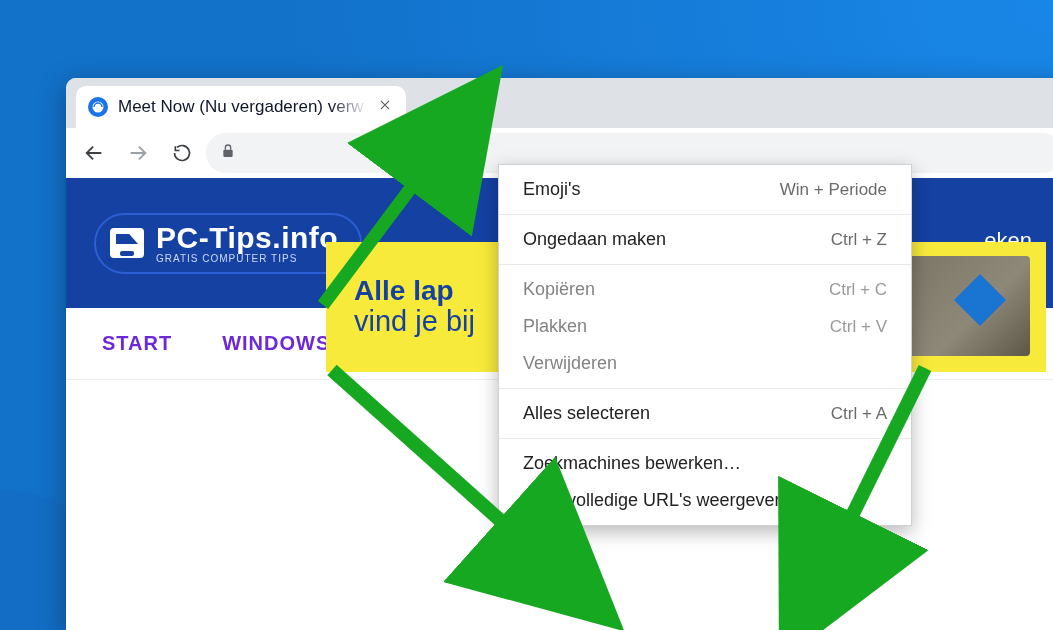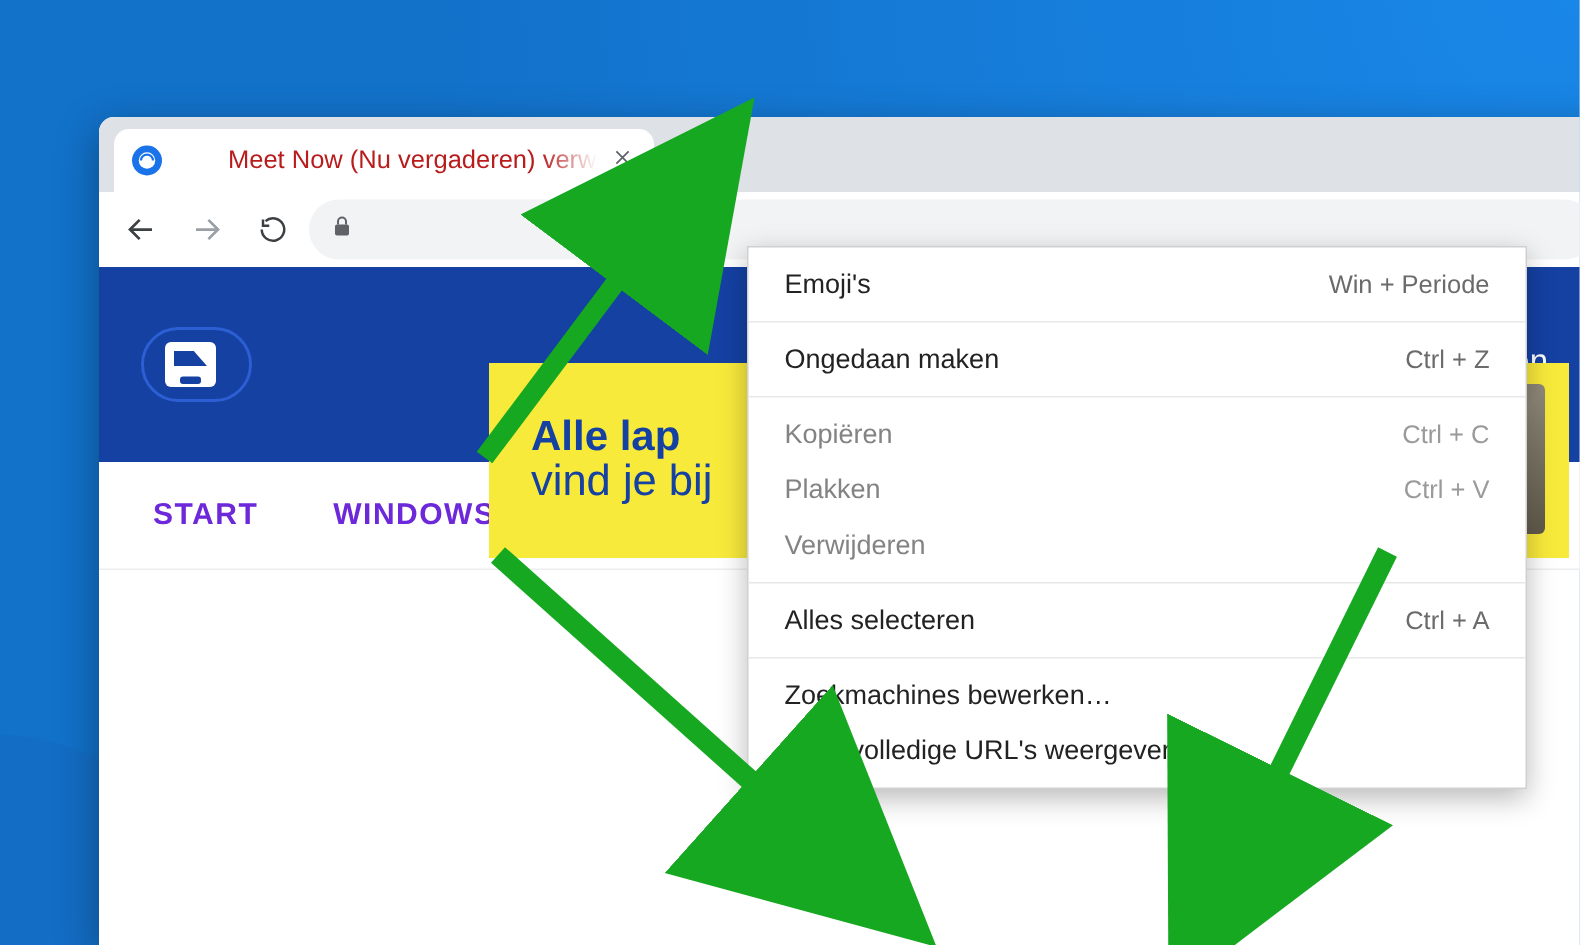--- a/index.html
+++ b/index.html
@@ -56,26 +56,25 @@
   }
   .tab-favicon {
     width: 20px; height: 20px;
     border-radius: 50%;
     background: #1a73e8;
     display:flex; align-items:center; justify-content:center;
   }
   .tab-favicon svg { width:12px; height:12px; }
   .tab-title {
     font-size: 17px;
-    color: #b91c1c;
+    color: #0f172a;
     white-space: nowrap;
     overflow: hidden;
     flex: 1;
     mask-image: linear-gradient(to right, #000 85%, transparent 100%);
-    margin-left: 34px;
     -webkit-mask-image: linear-gradient(to right, #000 85%, transparent 100%);
   }
   .tab-close {
     color:#5f6368;
   }
   .newtab-btn {
     width:30px; height:30px;
     margin-left: 20px;
     margin-bottom: 8px;
     display:flex; align-items:center; justify-content:center;
@@ -233,21 +232,21 @@
     width:52px;height:52px;
     background:#1975d1;
     clip-path: polygon(50% 0,100% 50%,50% 100%,0 50%);
   }
 
   
   .context-menu {
     position:absolute;
     top: 164px;
     left: 498px;
-    width: 520px;
+    width: 414px;
     background:#fff;
     border:1px solid #d0d0d0;
     box-shadow: 0 6px 18px rgba(0,0,0,.28);
     padding: 6px 0;
     z-index: 50;
   }
   .menu-item {
     display:flex;
     justify-content:space-between;
     align-items:center;
@@ -329,20 +328,24 @@
           </svg>
       </span>
     </div>
   </div>
 
   <div class="content-area">
 
     <div class="site-header">
       <div class="logo-pill">
         <div class="logo-ic"></div>
+        <div>
+          <div class="logo-text">PC-Tips.info</div>
+          <div class="logo-sub">GRATIS COMPUTER TIPS</div>
+        </div>
       </div>
       <div class="header-right">eken</div>
     </div>
 
     <div class="site-nav">
       <div class="nav-item">START</div>
       <div class="nav-item">
         <span>WINDOWS TIPS</span>
         <span>+</span>
       </div>

